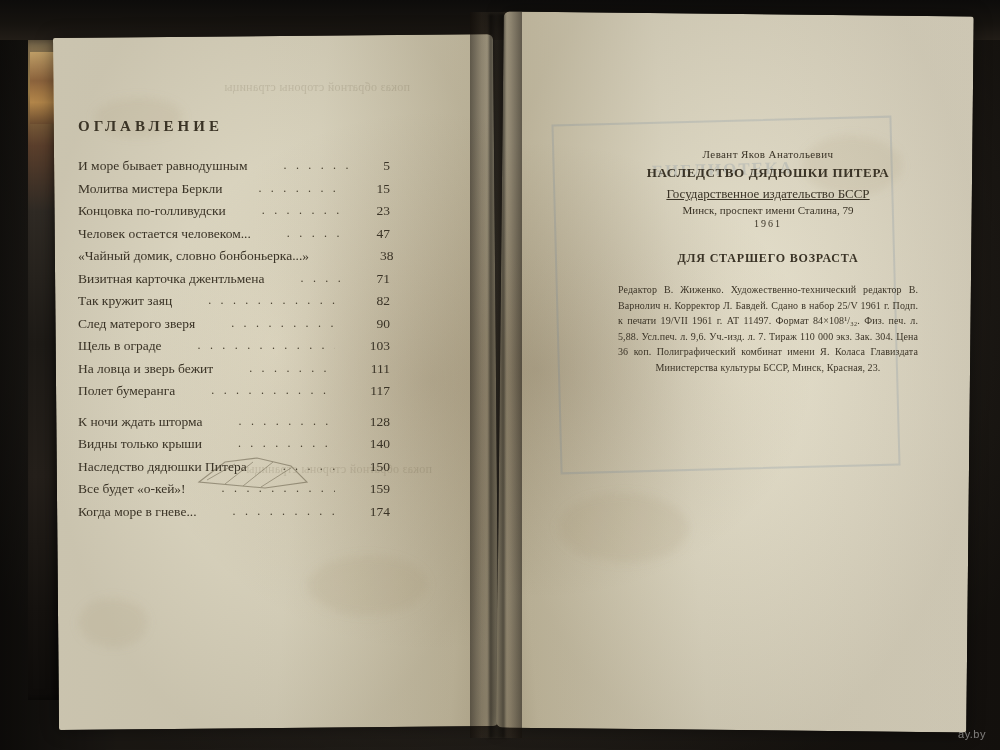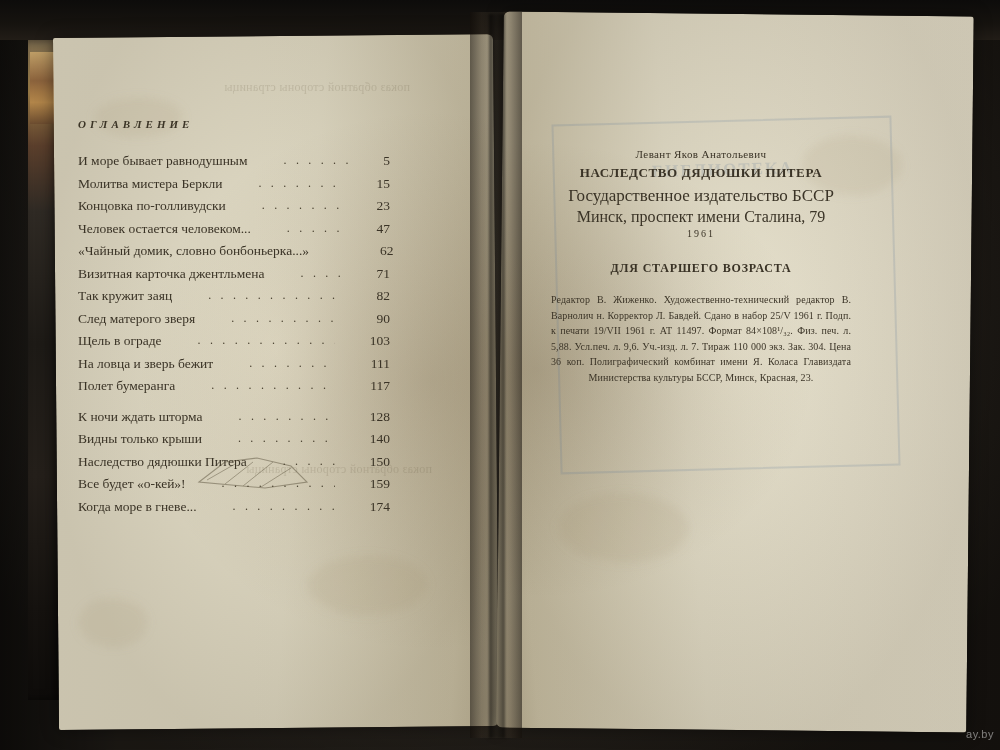--- a/index.html
+++ b/index.html
@@ -96,27 +96,26 @@
   
   .fox { position:absolute; border-radius:50%; background: rgba(150,125,85,0.10); filter: blur(5px); }
 
   
   .toc-wrap {
     position: absolute;
     left: 60px; top: 118px; width: 330px;
     color: #3c3526;
   }
   .toc-title {
-    font-size: 11px;
+    font-size: 15px;
     letter-spacing: 4px;
     font-weight: bold;
     color: #3b3426;
     margin: 0 0 20px 18px;
     font-family: "Liberation Serif", serif;
-    font-style: italic;
   }
   .toc-row {
     display: flex;
     align-items: baseline;
     font-size: 13.5px;
     line-height: 21.5px;
     color: #3a3326;
     margin-left: 18px;
     gap: 30px;
   }
@@ -153,28 +152,28 @@
 
   
   .vignette-draw {
     position: absolute; left: 195px; top: 452px; width: 120px; height: 40px;
     opacity: .45;
   }
 
   
   .colophon {
     position: absolute;
-    left: 551px; top: 148px; width: 300px;
+    left: 618px; top: 148px; width: 300px;
     color: #3a3326;
     text-align: center;
   }
   .col-author { font-size: 11px; letter-spacing: .4px; margin-bottom: 5px; }
   .col-title { font-size: 13px; font-weight: bold; letter-spacing: .6px; margin-bottom: 5px; }
-  .col-pub { font-size: 17px; margin-bottom: 2px; }
-  .col-addr { font-size: 16px; margin-bottom: 2px; }
+  .col-pub { font-size: 13px; margin-bottom: 2px; text-decoration: underline; }
+  .col-addr { font-size: 11px; margin-bottom: 2px; }
   .col-year { font-size: 10px; letter-spacing: 2px; margin-bottom: 22px; }
   .col-age { font-size: 12px; font-weight: bold; letter-spacing: .8px; margin-bottom: 16px; }
   .col-body {
     font-size: 10px;
     line-height: 15.5px;
     text-align: justify;
     text-align-last: center;
     color: #3b3427;
     letter-spacing: .1px;
   }
@@ -190,21 +189,21 @@
     text-align: center;
     padding-top: 28px;
     box-sizing: border-box;
     transform: rotate(-1.5deg);
     line-height: 40px;
     overflow: hidden;
   }
 
   .watermark {
     position: absolute;
-    right: 6px; bottom: 10px;
+    right: 14px; bottom: 10px;
     font-size: 11px;
     color: rgba(255,255,255,0.45);
     font-family: "Liberation Sans", sans-serif;
     letter-spacing: .5px;
   }
 </style>
 </head>
 <body>
 
 <div id="page">
@@ -242,21 +241,21 @@
       <span class="toc-page">23</span>
     </div>
     <div class="toc-row">
       <span class="toc-label">Человек остается человеком...</span>
       <span class="toc-dots">. . . . . . . . . . . . . . . . . . . . . . . . . . . . .</span>
       <span class="toc-page">47</span>
     </div>
     <div class="toc-row">
       <span class="toc-label">«Чайный домик, словно бонбоньерка...»</span>
       <span class="toc-dots">. . . . . . . . . . . . . . . . . . . . . . . . . . . . .</span>
-      <span class="toc-page">62</span>
+      <span class="toc-page">38</span>
     </div>
     <div class="toc-row">
       <span class="toc-label">Визитная карточка джентльмена</span>
       <span class="toc-dots">. . . . . . . . . . . . . . . . . . . . . . . . . . . . .</span>
       <span class="toc-page">71</span>
     </div>
     <div class="toc-row">
       <span class="toc-label">Так кружит заяц</span>
       <span class="toc-dots">. . . . . . . . . . . . . . . . . . . . . . . . . . . . .</span>
       <span class="toc-page">82</span>

